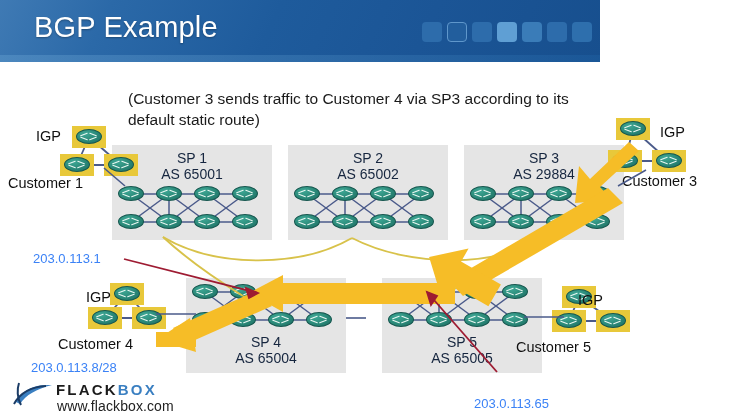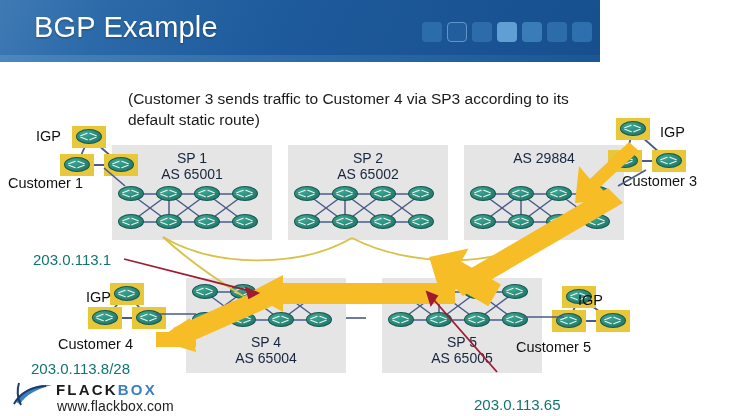--- a/index.html
+++ b/index.html
@@ -58,21 +58,21 @@
   .rtr .a2{left:13px;top:5px;width:8px;transform:rotate(22deg);}
   .rtr .a3{left:4px;top:9px;width:8px;transform:rotate(22deg);}
   .rtr .a4{left:13px;top:9px;width:8px;transform:rotate(-22deg);}
 
   .cust-rtr{position:absolute;width:34px;height:22px;background:#e8c83a;padding:3px;box-sizing:border-box;}
   .cust-rtr .rtr{left:4px;top:3px;}
 
   
   .lbl{position:absolute;font-size:14.5px;color:#111;white-space:nowrap;}
   .lbl-igp{font-size:14.5px;color:#111;}
-  .ip-lbl{position:absolute;font-size:15px;color:#0f766e;white-space:nowrap;font-weight:400;}
+  .ip-lbl{position:absolute;font-size:13px;color:#3b82f6;white-space:nowrap;font-weight:400;}
 
   
   svg.ovl{position:absolute;left:0;top:0;width:740px;height:416px;pointer-events:none;}
 
   
   .logo{position:absolute;left:12px;top:380px;width:136px;height:32px;}
   .logo-word{position:absolute;left:44px;top:1px;font-size:15px;letter-spacing:2.2px;font-weight:bold;color:#1b1b1b;}
   .logo-word .bx{color:#3a7fc1;}
   .logo-url{position:absolute;left:45px;top:18px;font-size:14px;color:#222;letter-spacing:.1px;}
 </style>
@@ -246,20 +246,21 @@
         <div class="rtr" style="left: 120px; top: 69px;">
           <span class="body"></span>
           <span class="ar a1"></span>
           <span class="ar a2"></span>
           <span class="ar a3"></span>
           <span class="ar a4"></span>
         </div>
       </div>
       <div class="sp-box" style="left: 464px; top: 145px; width: 160px; height: 95px;">
         <div class="sp-label" style="top: 5px;">
+          <div>SP 3</div>
           <div>AS 29884</div>
         </div>
         <svg width="160" height="95" style="position: absolute; left: 0px; top: 0px;">
           <line x1="19" y1="49" x2="57" y2="49" stroke="#4a5a8a" stroke-width="1.5"></line>
           <line x1="19" y1="77" x2="57" y2="77" stroke="#4a5a8a" stroke-width="1.5"></line>
           <line x1="57" y1="49" x2="95" y2="49" stroke="#4a5a8a" stroke-width="1.5"></line>
           <line x1="57" y1="77" x2="95" y2="77" stroke="#4a5a8a" stroke-width="1.5"></line>
           <line x1="95" y1="49" x2="133" y2="49" stroke="#4a5a8a" stroke-width="1.5"></line>
           <line x1="95" y1="77" x2="133" y2="77" stroke="#4a5a8a" stroke-width="1.5"></line>
           <line x1="19" y1="49" x2="57" y2="77" stroke="#4a5a8a" stroke-width="1.5"></line>

